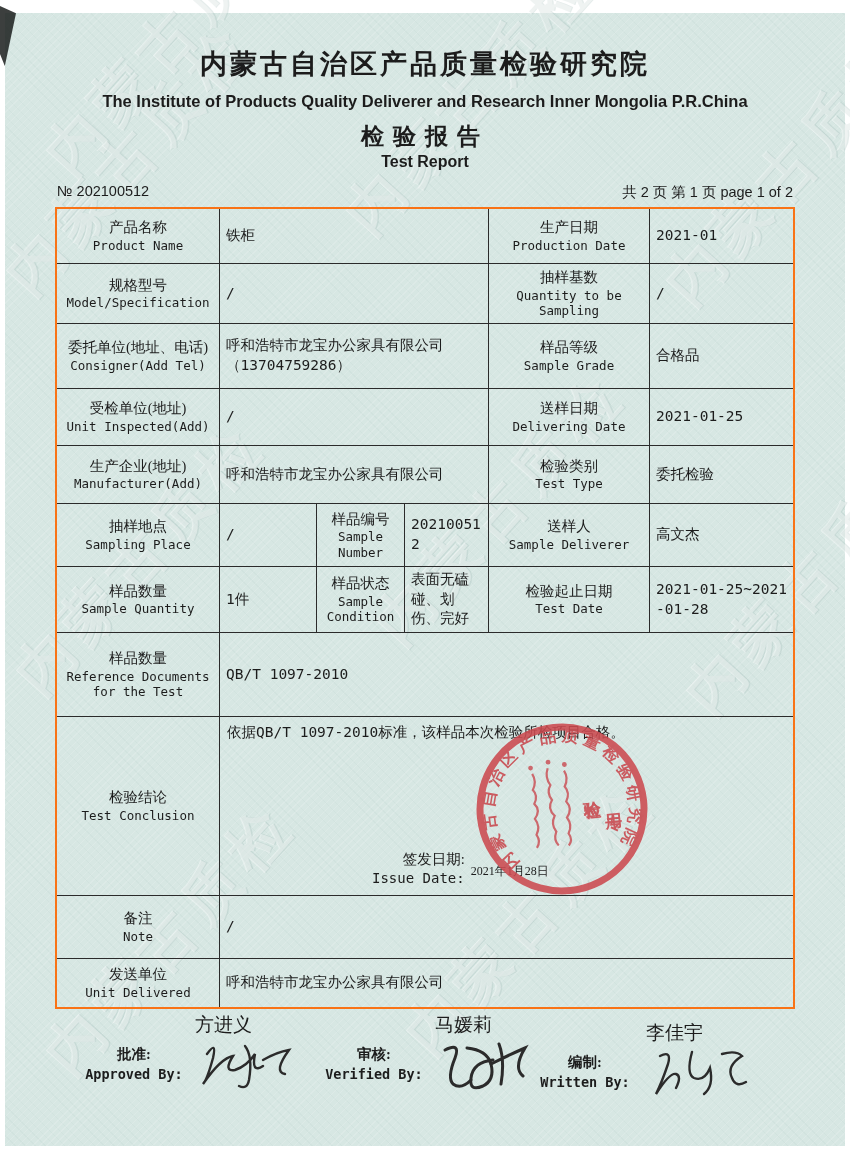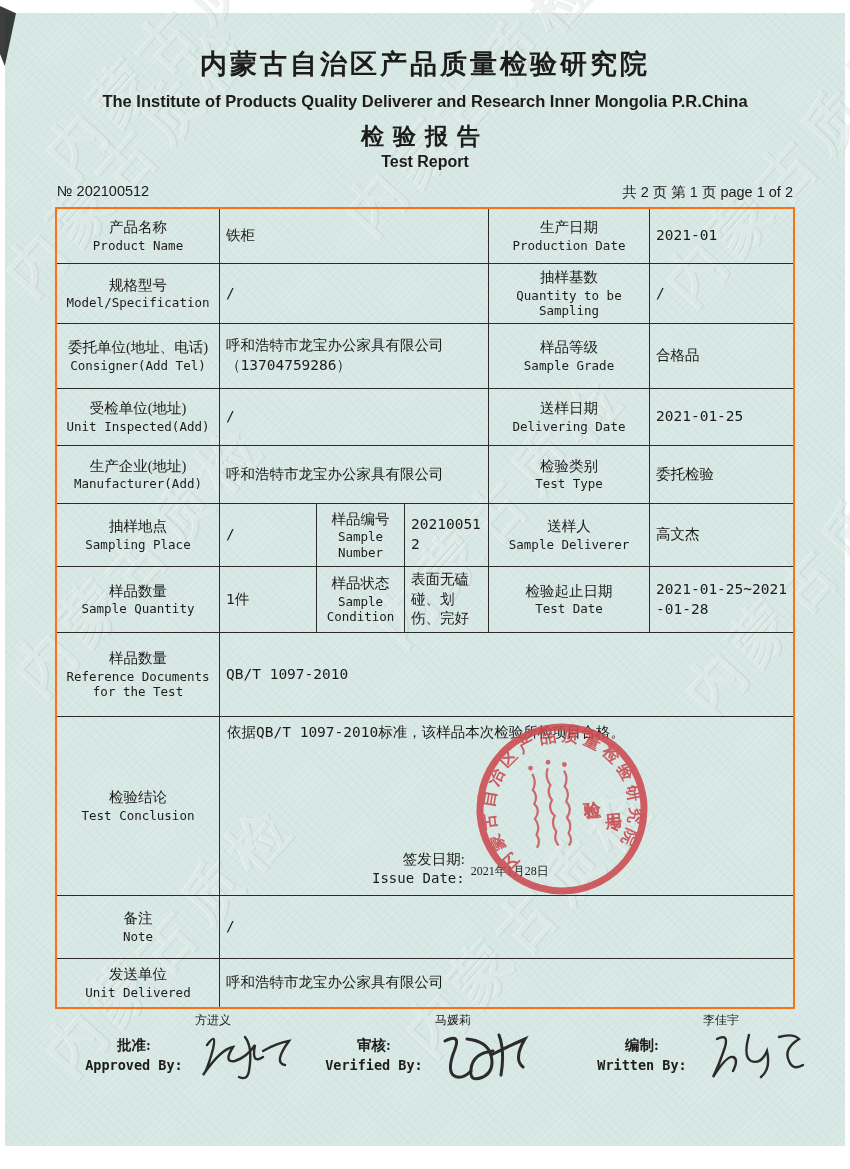--- a/index.html
+++ b/index.html
@@ -63,22 +63,22 @@
   .stamp-note .en { font-size:13.5px; font-family:"DejaVu Sans Mono","Liberation Mono",monospace; }
   .issue { position:absolute; left:152px; bottom:8px; display:flex; align-items:flex-start; z-index:1; }
   .issue-label { text-align:right; font-size:14.5px; line-height:1.3; }
   .issue-label .en { font-family:"DejaVu Sans Mono","Liberation Mono",monospace; font-size:14px; }
   .issue-date { font-size:12px; margin-left:6px; margin-top:13px; }
   .stamp { position:absolute; left:252px; top:2px; width:180px; height:180px; z-index:2;
            opacity:.88; transform:rotate(-6deg); pointer-events:none; }
 
   .sign-area { position:absolute; left:55px; top:1012px; width:740px; height:95px; }
   .sig-group { position:absolute; top:0; width:240px; }
-  .sig-group.g1 { left:20px; } .sig-group.g2 { left:260px; } .sig-group.g3 { left:528px; }
-  .sig-name { margin-left:120px; font-size:12px; }
+  .sig-group.g1 { left:20px; } .sig-group.g2 { left:260px; } .sig-group.g3 { left:471px;margin-top:8px; }
+  .sig-name { margin-left:120px; font-size:19px; }
   .sig-row { display:flex; margin-top:6px;font-weight:bold; }
   .sig-label { width:118px; text-align:center; font-size:14.5px; line-height:1.45; }
   .sig-label .en { font-family:"DejaVu Sans Mono","Liberation Mono",monospace; font-size:13.5px; }
   .sig-scribble { margin-top:-10px; }
 
   .stamp-cn-inner { font-weight:bold; }
 </style>
 </head>
 <body>
 

